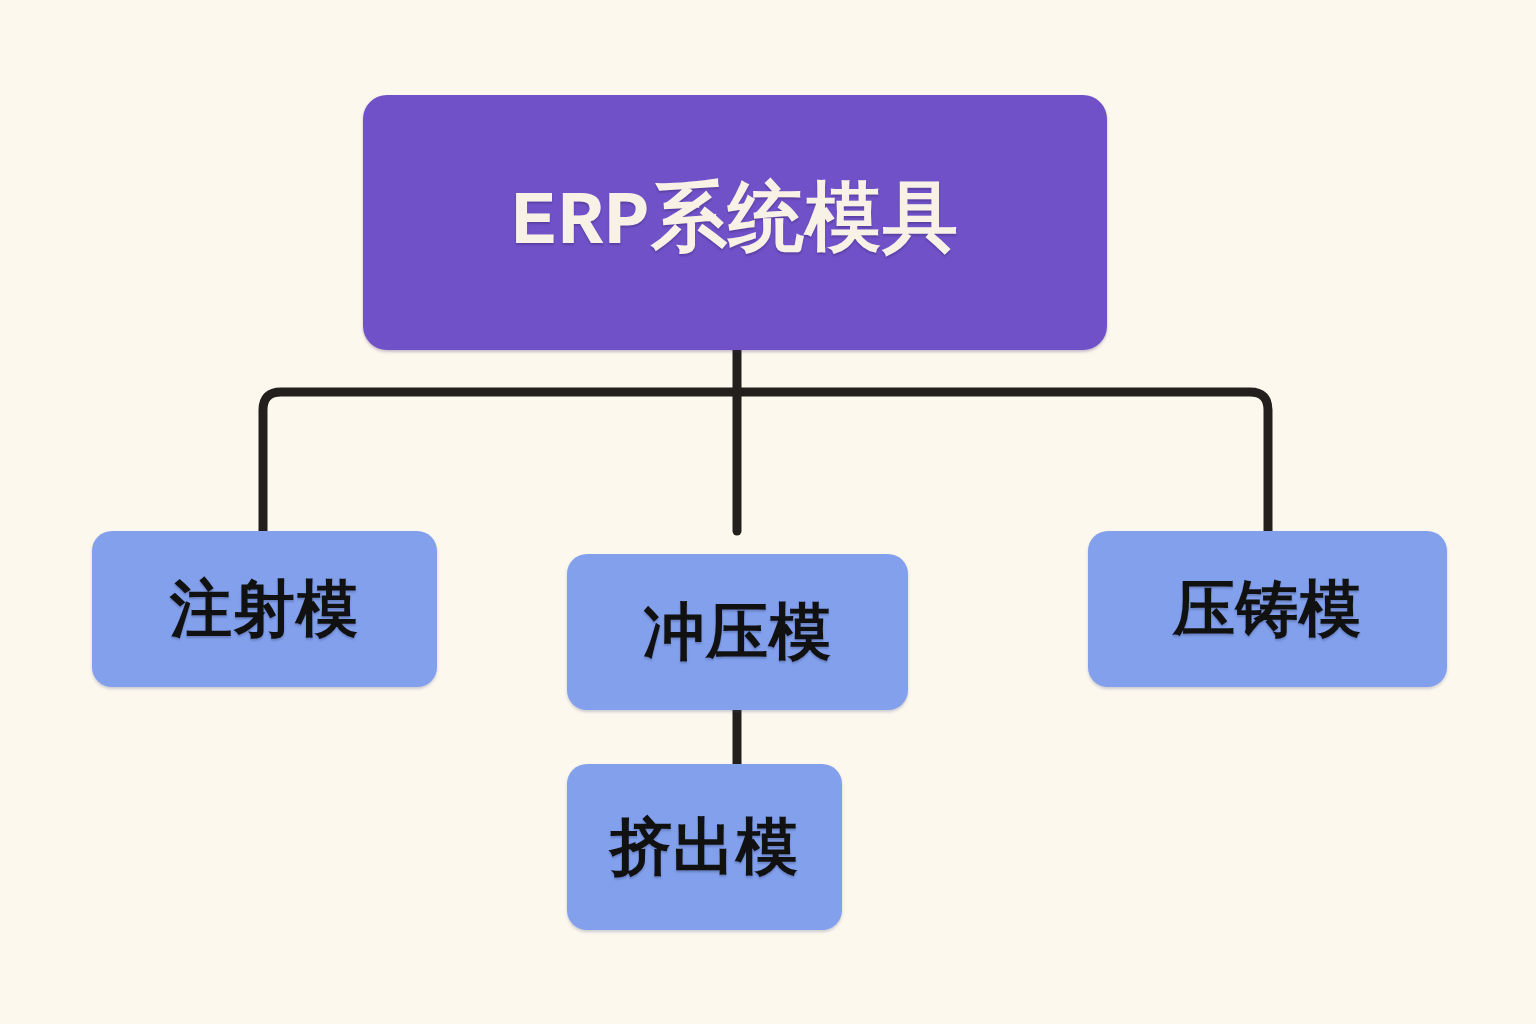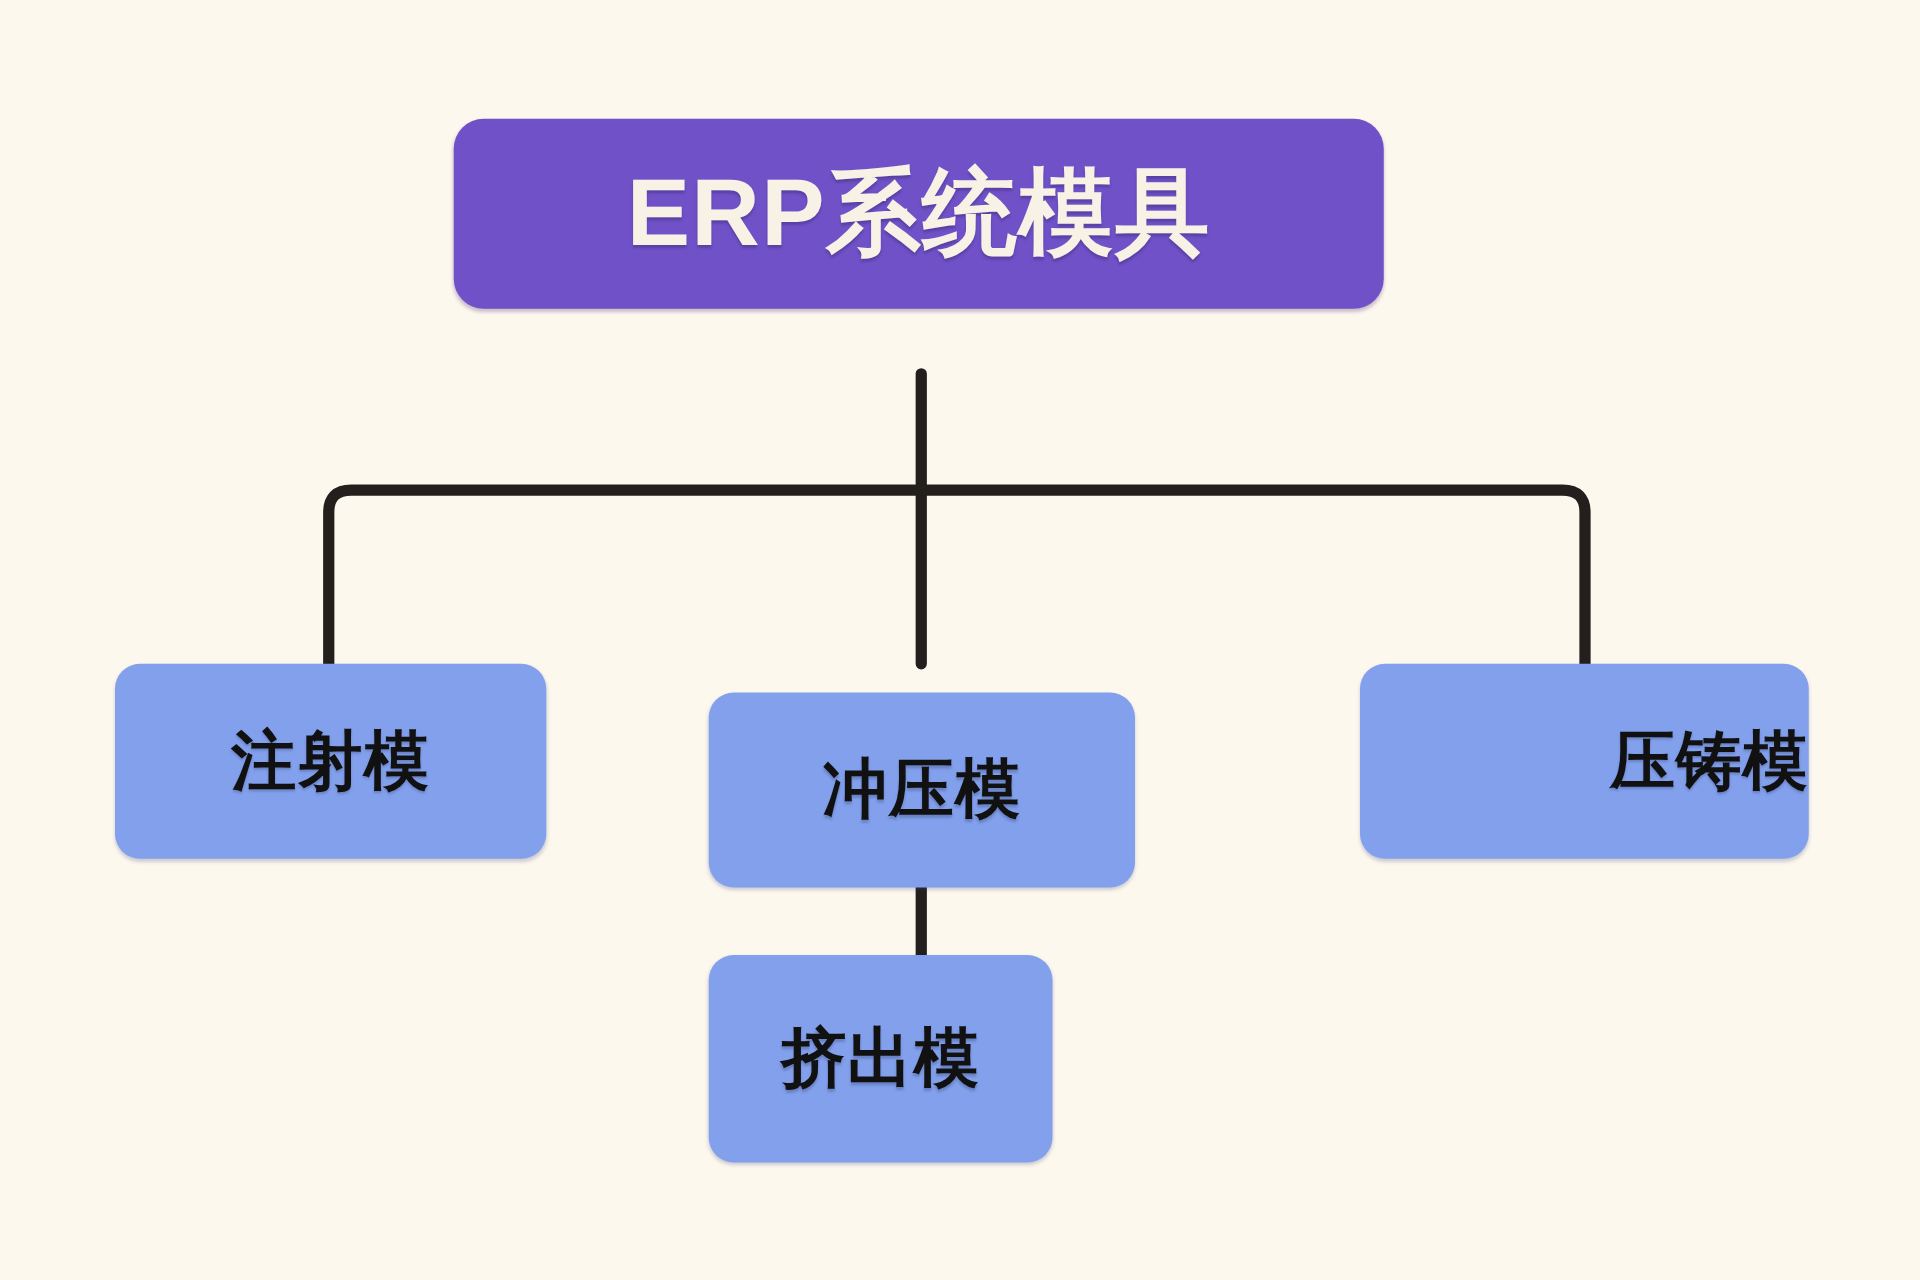--- a/index.html
+++ b/index.html
@@ -33,40 +33,41 @@
     justify-content: center;
     box-sizing: border-box;
     border-radius: 20px;
     text-align: center;
     user-select: none;
   }
   .node-root {
     left: 363px;
     top: 95px;
     width: 744px;
-    height: 152px;
+    height: 255px;
     background: #7051c8;
     border-radius: 24px;
     box-shadow: 0 2px 3px rgba(60, 40, 110, 0.28);
+    font-family: Liberation Mono, monospace;
   }
   .node-root .node-label {
     color: #f7f1e6;
     font-size: 76px;
     font-weight: bold;
     letter-spacing: 1px;
     line-height: 1;
     text-shadow: 0 2px 2px rgba(40, 25, 80, 0.30);
   }
   .node-child {
     background: #82a0ec;
     box-shadow: 0 2px 3px rgba(60, 70, 130, 0.25);
   }
   .node-child .node-label {
     color: #111111;
-    font-size: 52px;
+    font-size: 62px;
     font-weight: bold;
     line-height: 1;
     letter-spacing: 1px;
     text-shadow: 0 2px 2px rgba(40, 45, 90, 0.28);
   }
   .node-injection {
     left: 92px;
     top: 531px;
     width: 345px;
     height: 156px;
@@ -76,21 +77,20 @@
     top: 531px;
     width: 341px;
     height: 156px;
     margin-top: 23px;
   }
   .node-diecast {
     left: 1088px;
     top: 531px;
     width: 359px;
     height: 156px;
-    justify-content: flex-end;
   }
   .node-extrusion {
     left: 567px;
     top: 764px;
     width: 275px;
     height: 166px;
   }
 </style>
 </head>
 <body>

